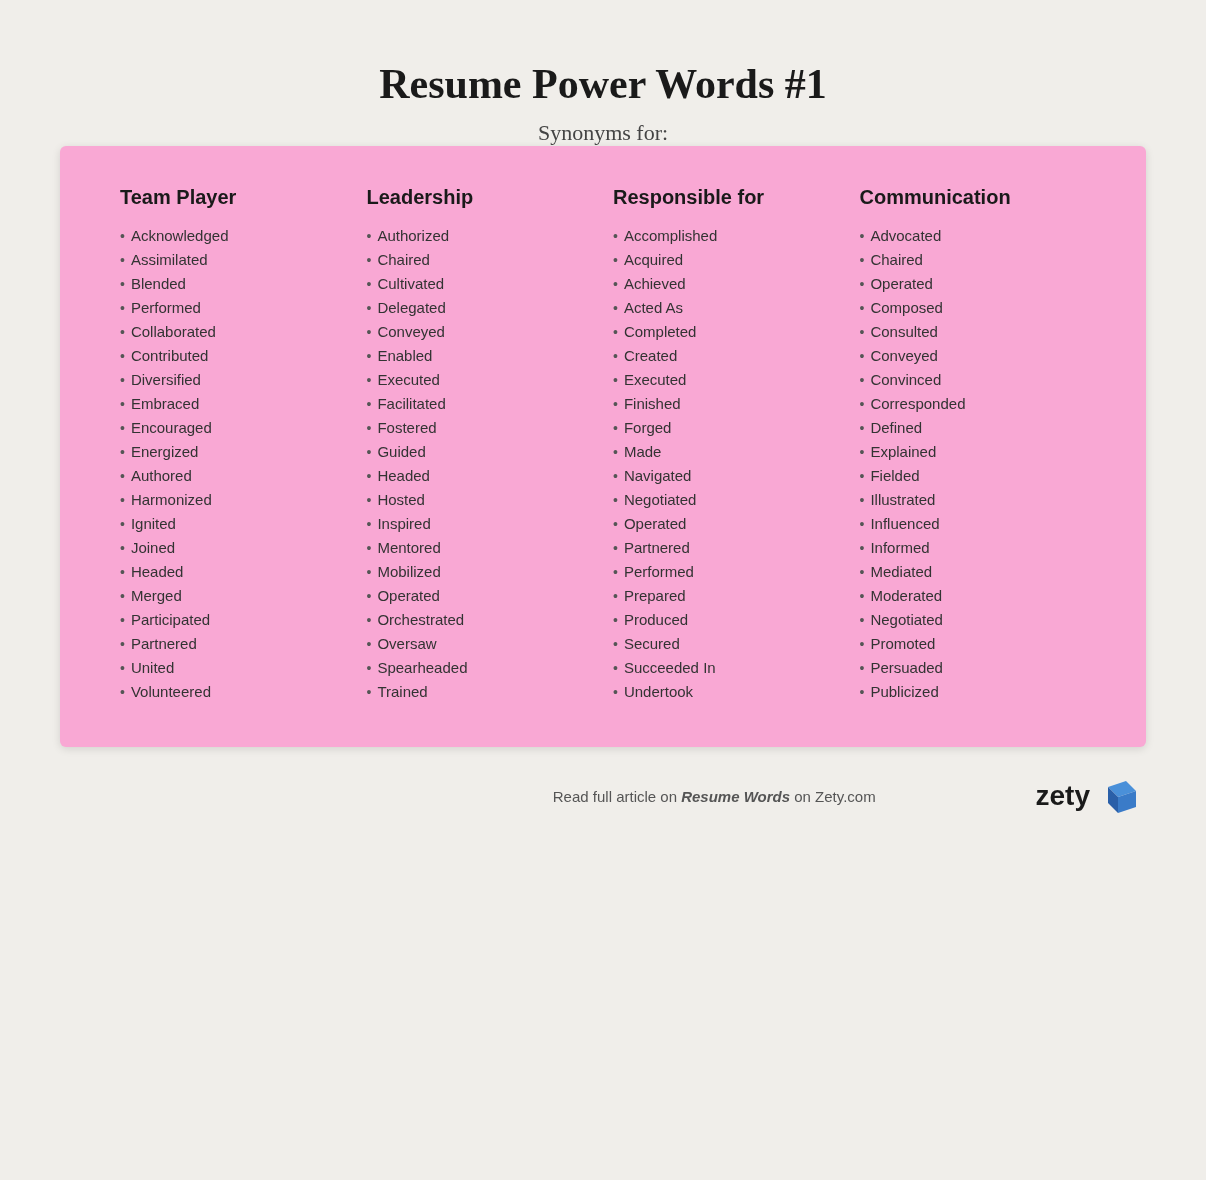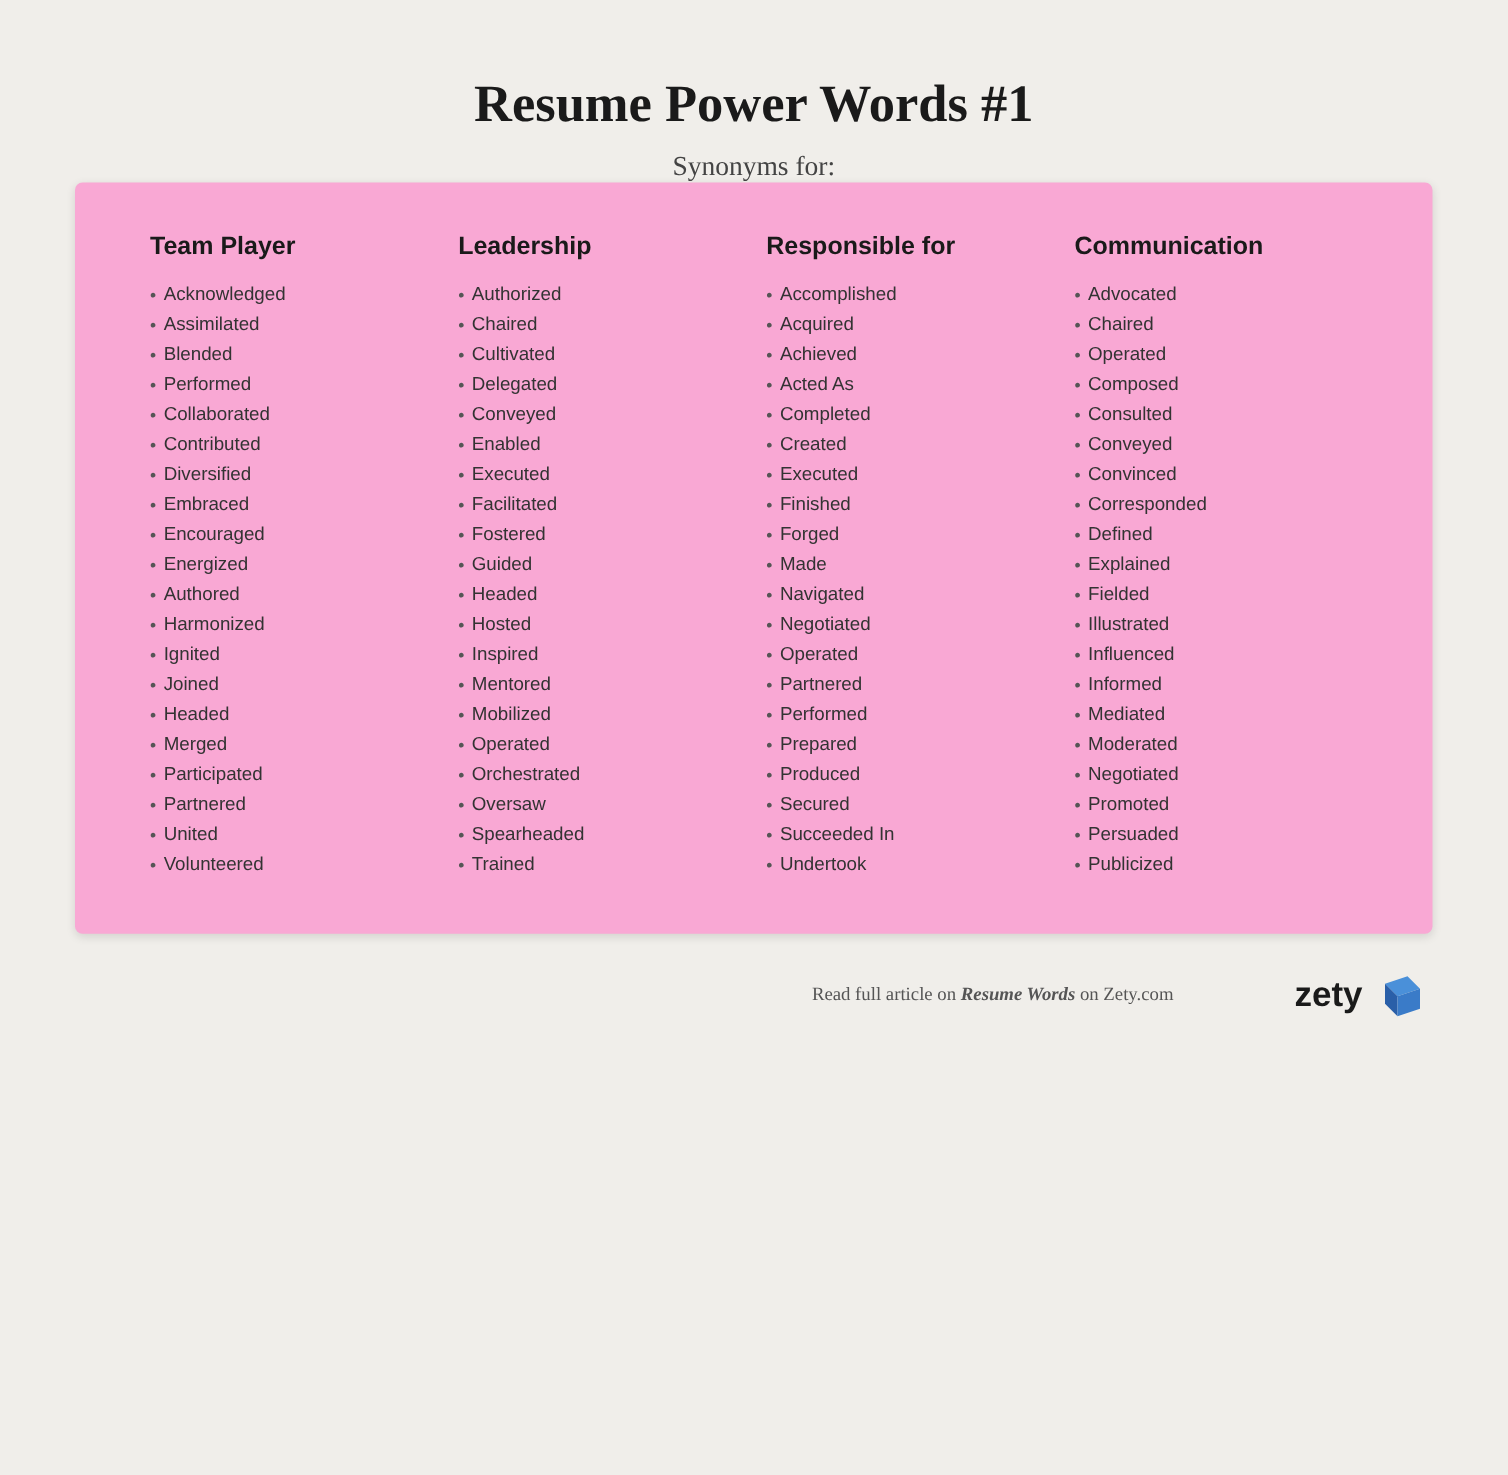--- a/index.html
+++ b/index.html
@@ -73,22 +73,21 @@
       margin-top: 30px;
       display: flex;
       align-items: center;
       justify-content: space-between;
       width: 100%;
       padding: 0 10px;
     }
     .footer-text {
       font-size: 15px;
       color: #555;
-      font-family: Liberation Serif, serif;
-      text-align: center;
+      font-family: Liberation Sans, sans-serif;
       flex: 1;
     }
     .footer-text em {
       font-style: italic;
       font-weight: bold;
     }
     .zety-logo {
       display: flex;
       align-items: center;
       gap: 8px;

